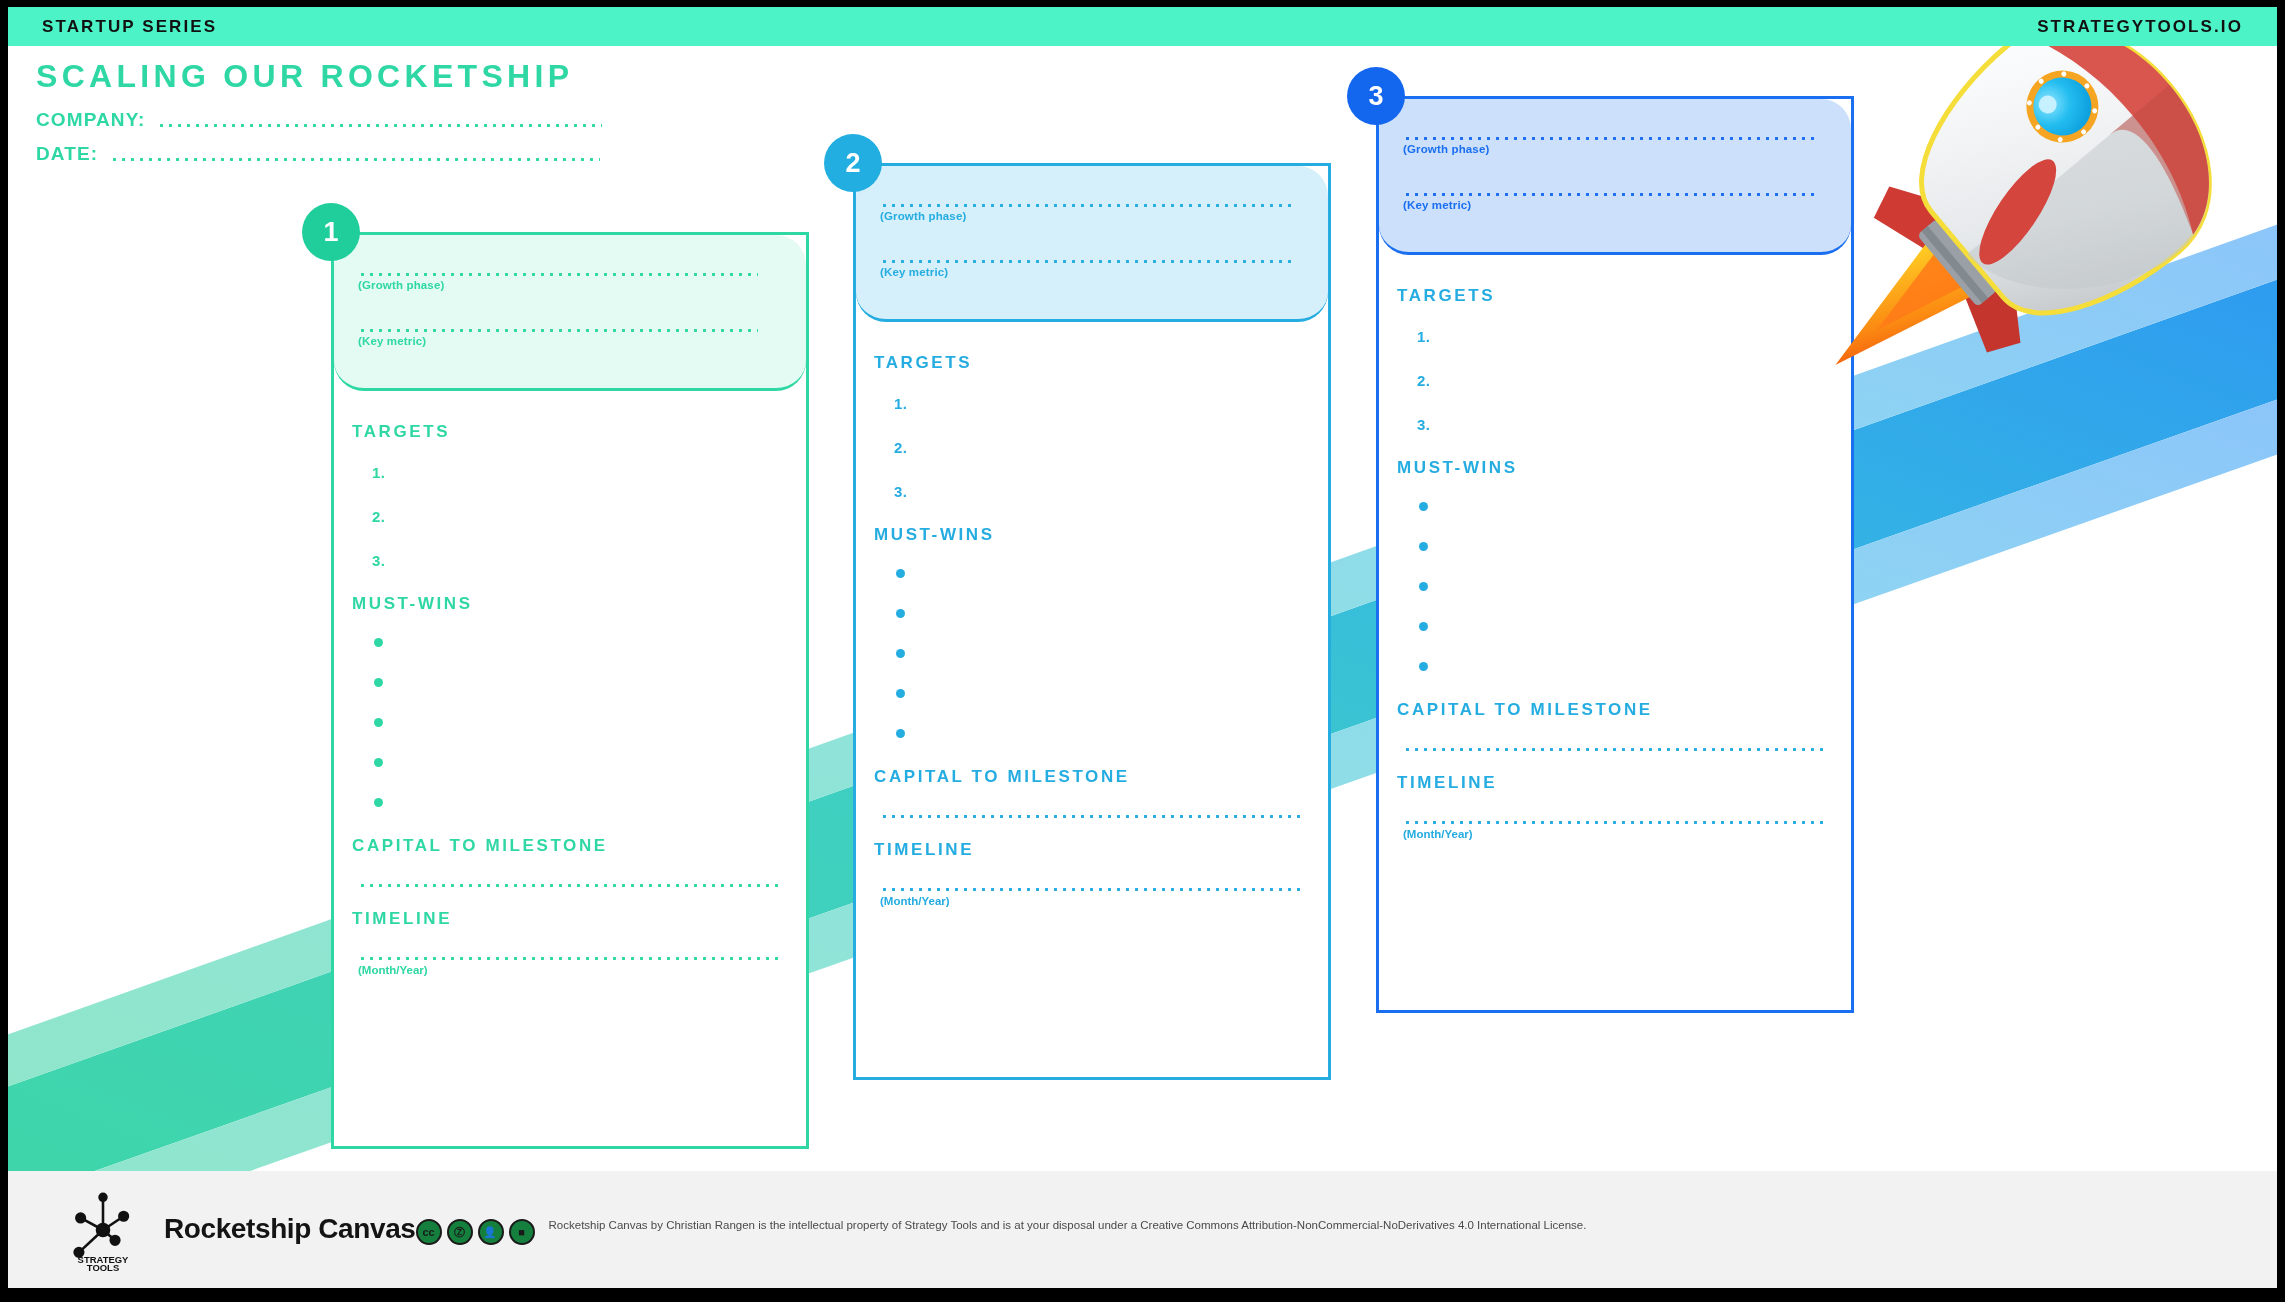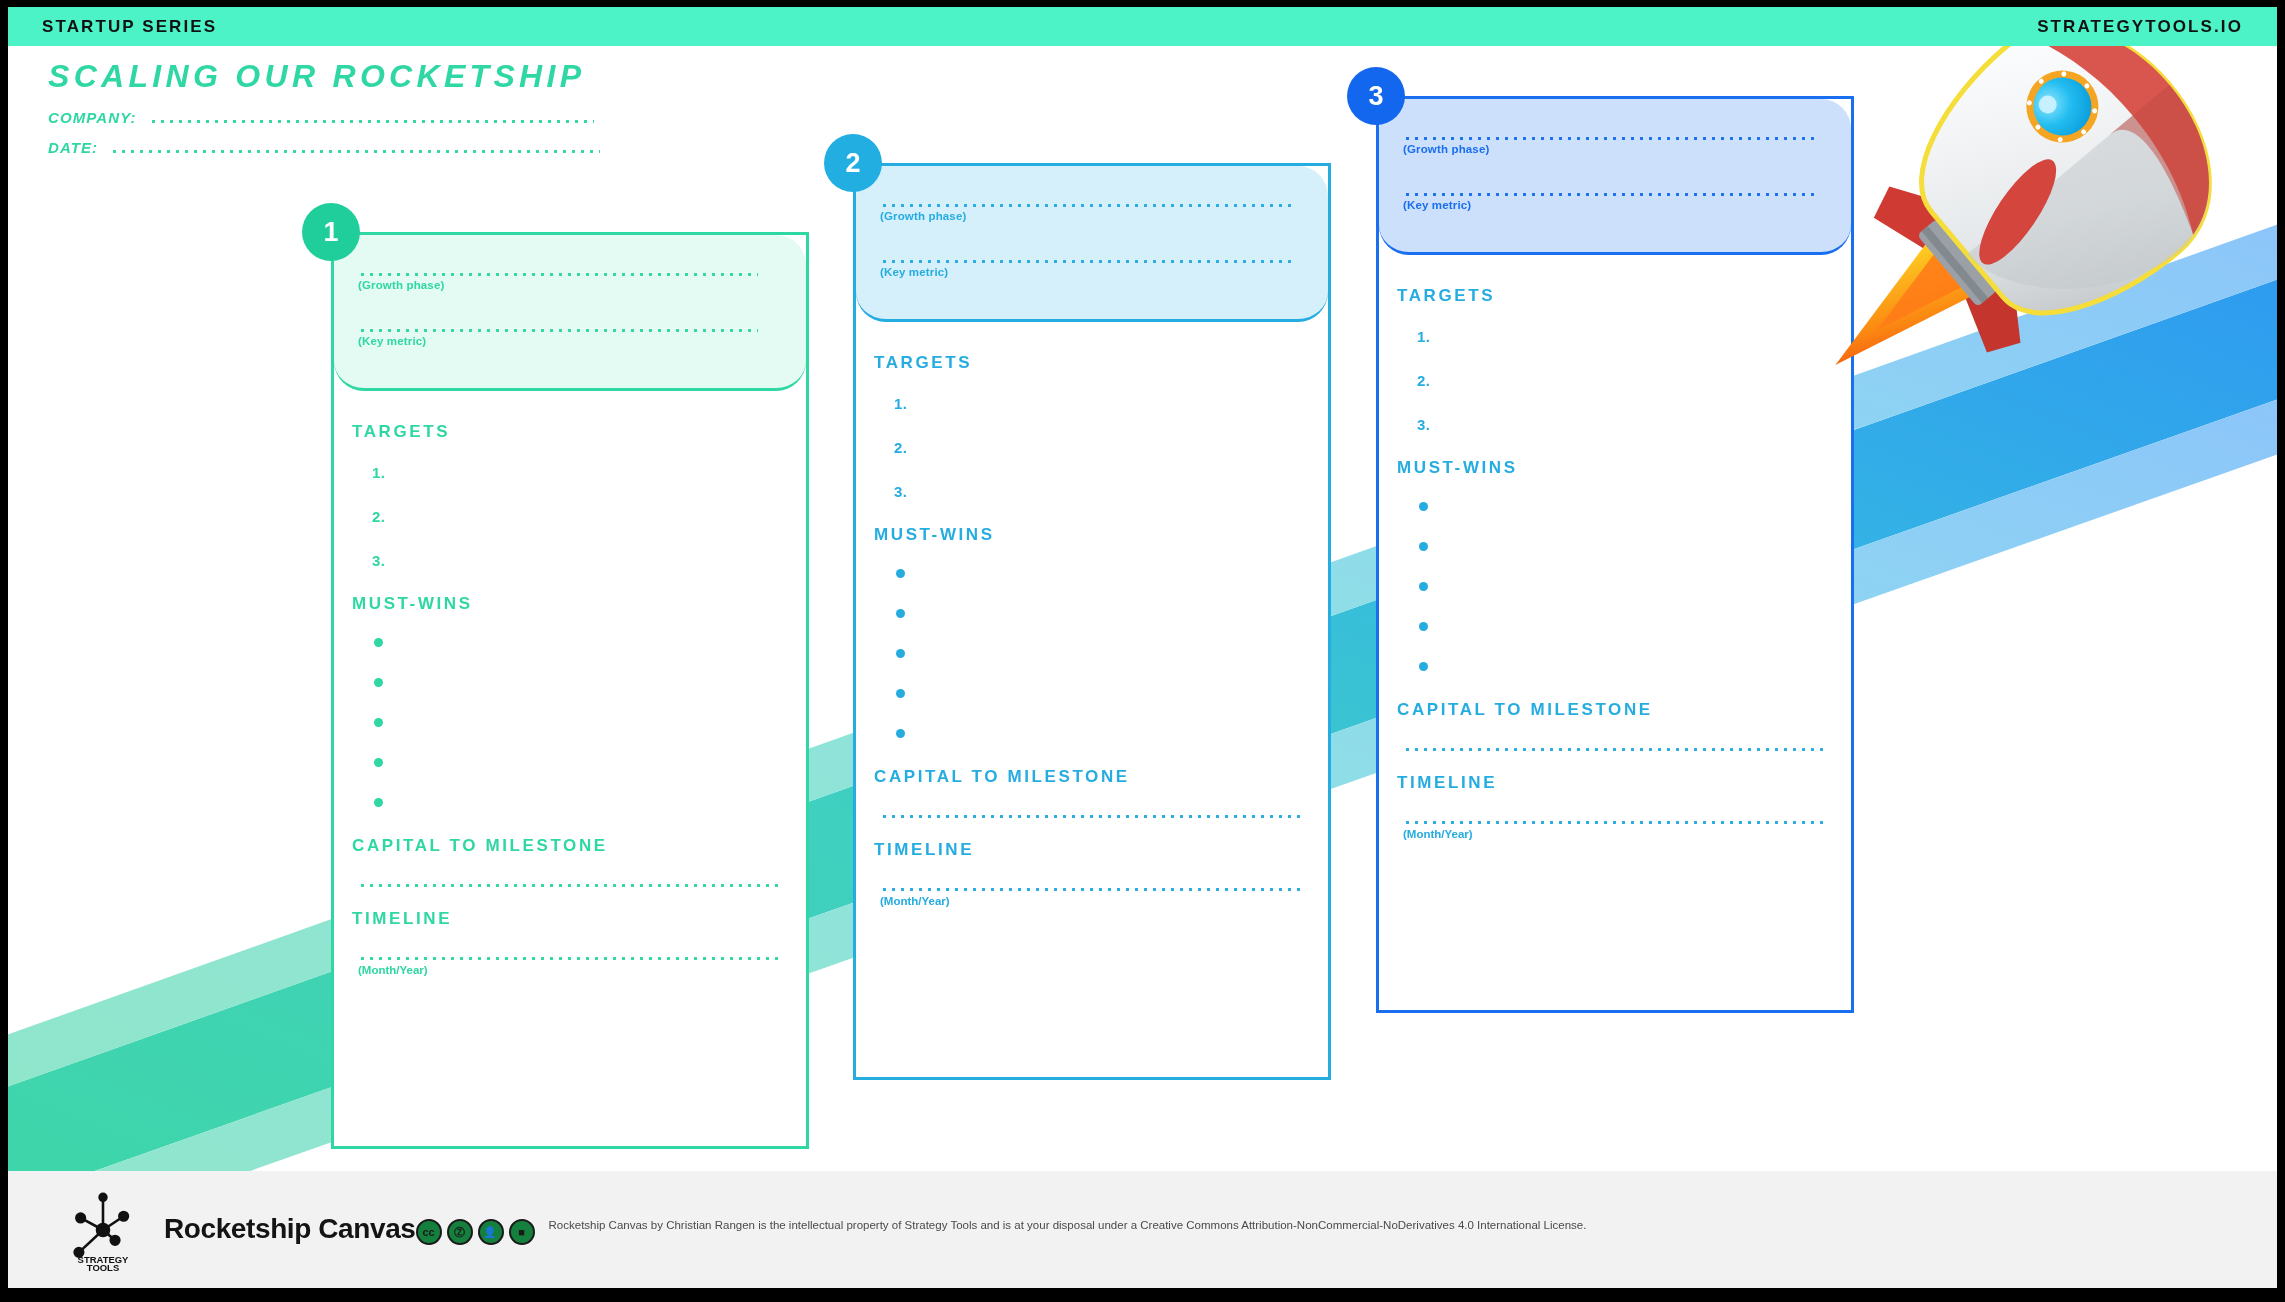--- a/index.html
+++ b/index.html
@@ -33,28 +33,28 @@
   }
   .header-bar .hb-text {
     font-size:17px; font-weight:bold; letter-spacing:2.1px; color:#111;
     font-family:"Liberation Sans", sans-serif;
   }
 
   
   .ribbons { position:absolute; left:0; top:0; width:2285px; height:1302px; z-index:1; }
 
   
-  .title-block { position:absolute; left:48px; top:58px; z-index:20;font-style:italic; }
+  .title-block { position:absolute; left:36px; top:58px; z-index:20; }
   .main-title {
     font-size:32px; font-weight:bold; letter-spacing:4.3px; color:#2ED7A3;
     white-space:nowrap;
   }
   .field-row { display:flex; align-items:flex-end; margin-top:15px; }
   .field-label {
-    font-size:15px; font-weight:bold; letter-spacing:1.1px; color:#2ED7A3;
+    font-size:19px; font-weight:bold; letter-spacing:1.1px; color:#2ED7A3;
     white-space:nowrap; line-height:1;
   }
   .dotline {
     height:3px; margin-left:12px; margin-bottom:2px;
     background-image: radial-gradient(circle, #2ED7A3 1.4px, transparent 1.6px);
     background-size: 9px 3px; background-repeat: repeat-x;
     background-position: 0 center;
   }
   .field-row.company .dotline { width: 445px; }
   .field-row.date    .dotline { width: 490px; }

